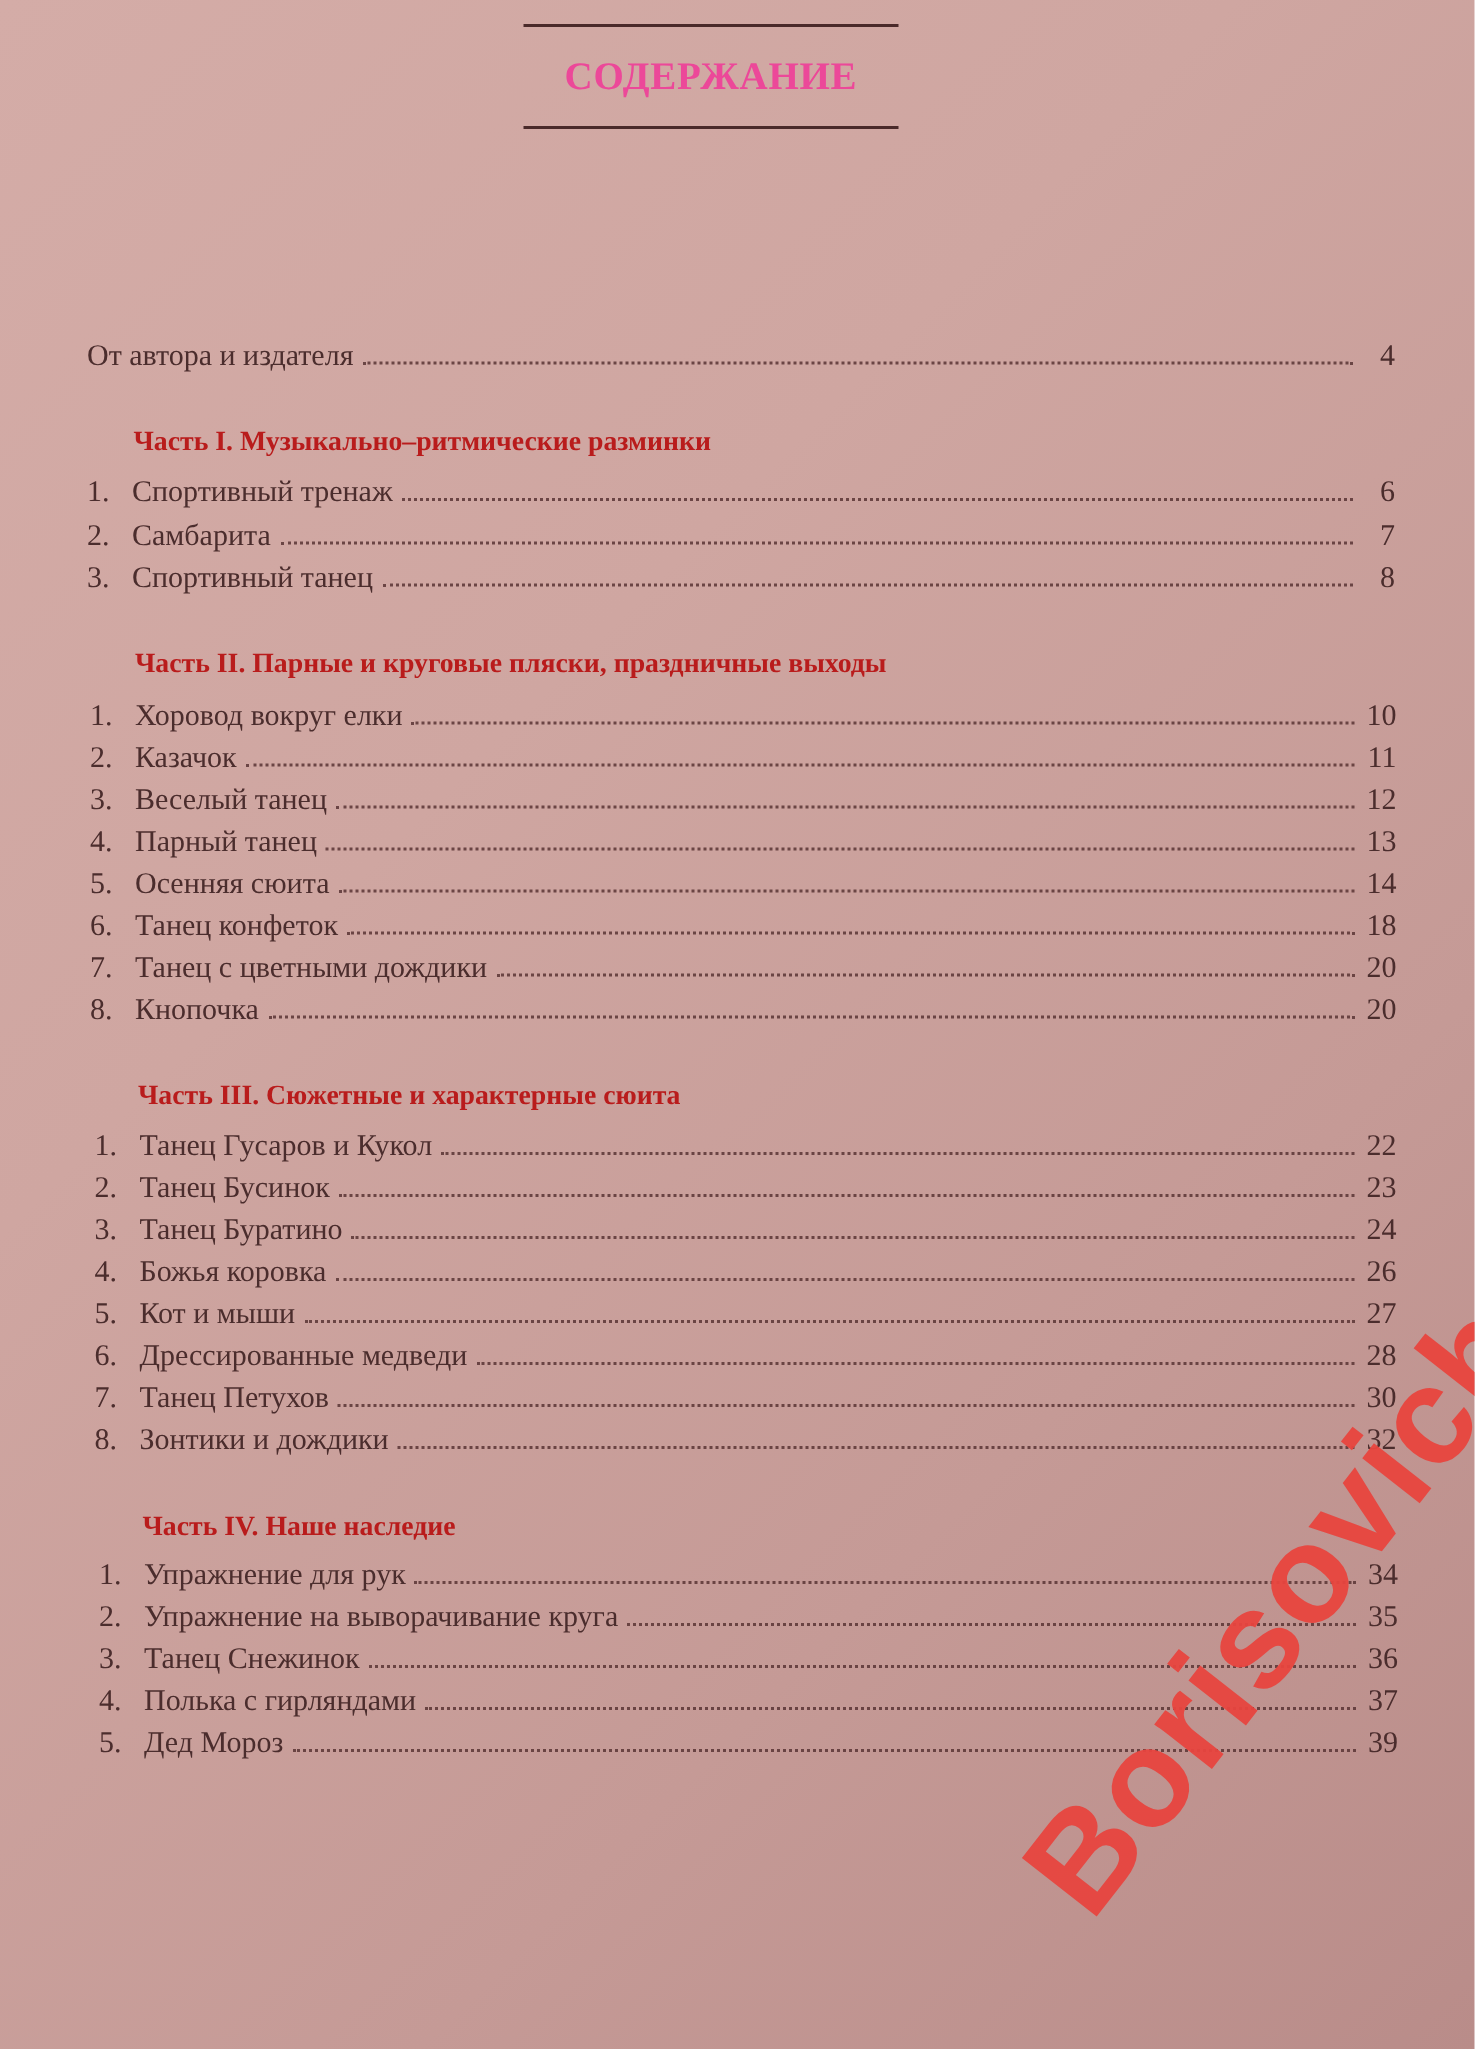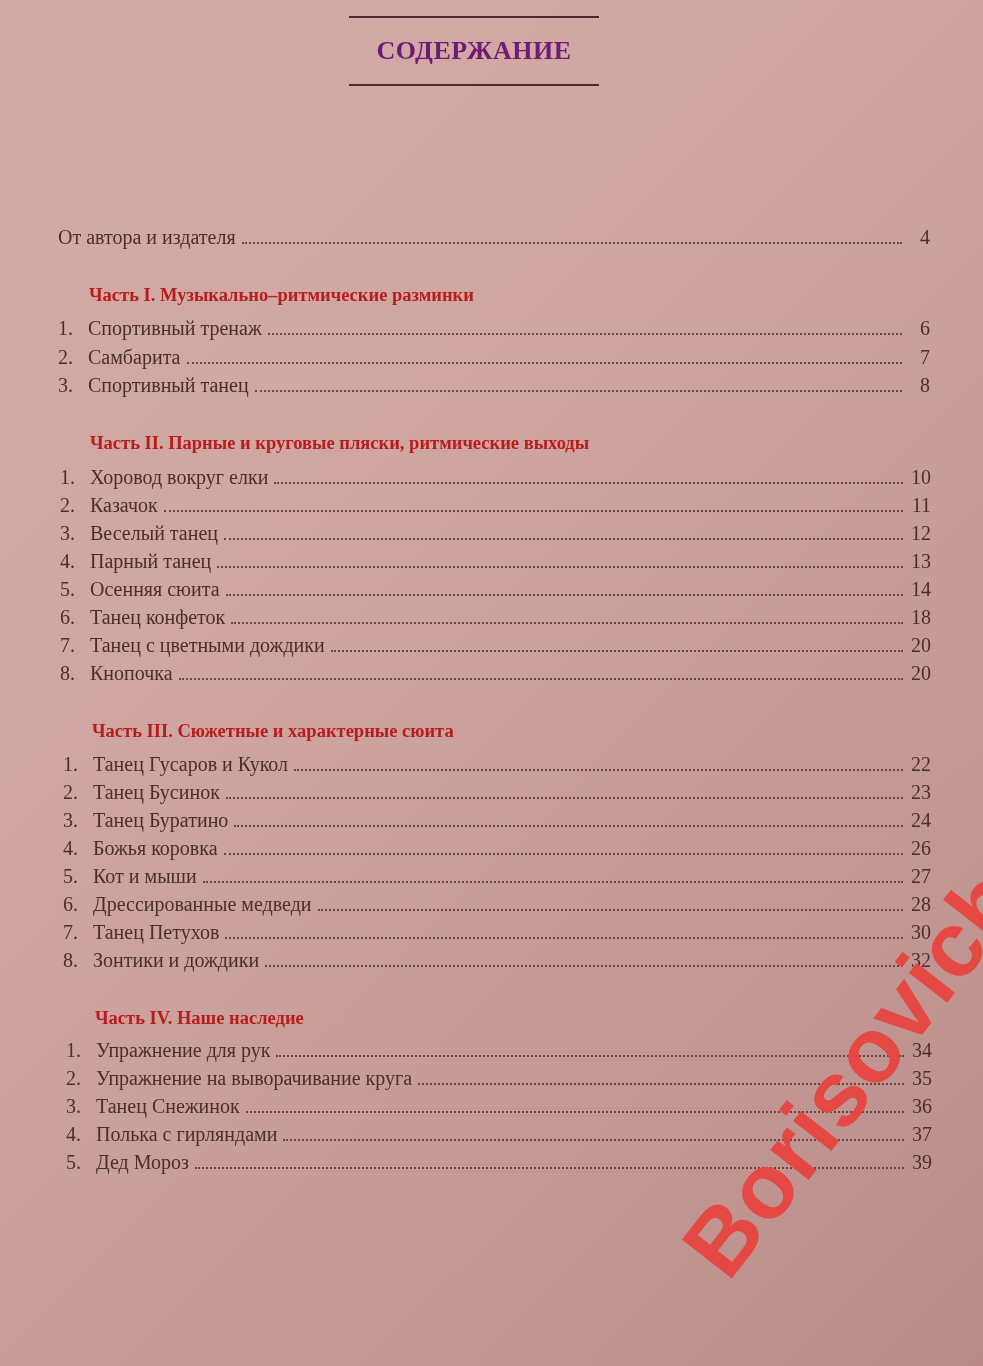--- a/index.html
+++ b/index.html
@@ -37,21 +37,21 @@
     .rule.bottom { top: 70px; }
     .title {
       position: absolute;
       left: 0;
       top: 22px;
       width: 250px;
       text-align: center;
       font-size: 26px;
       font-weight: bold;
       letter-spacing: 0.5px;
-      color: #701a75;
+      color: #ec4899;
     }
 
     .toc-row {
       position: absolute;
       display: flex;
       align-items: baseline;
       font-size: 20px;
       color: #4b2d2d;
       height: 26px;
       white-space: nowrap;
@@ -133,21 +133,21 @@
     <span class="leader"></span>
     <span class="page-num">7</span>
   </div>
   <div class="toc-row" style="left:58px; top:374px; width:872px;">
     <span class="num">3.</span>
     <span class="label">Спортивный танец</span>
     <span class="leader"></span>
     <span class="page-num">8</span>
   </div>
 
-  <div class="part-heading" style="left:90px; top:433px;">Часть II. Парные и круговые пляски, ритмические выходы</div>
+  <div class="part-heading" style="left:90px; top:433px;">Часть II. Парные и круговые пляски, праздничные выходы</div>
 
   <div class="toc-row" style="left:60px; top:466px; width:871px;">
     <span class="num">1.</span>
     <span class="label">Хоровод вокруг елки</span>
     <span class="leader"></span>
     <span class="page-num">10</span>
   </div>
   <div class="toc-row" style="left:60px; top:494px; width:871px;">
     <span class="num">2.</span>
     <span class="label">Казачок</span>

